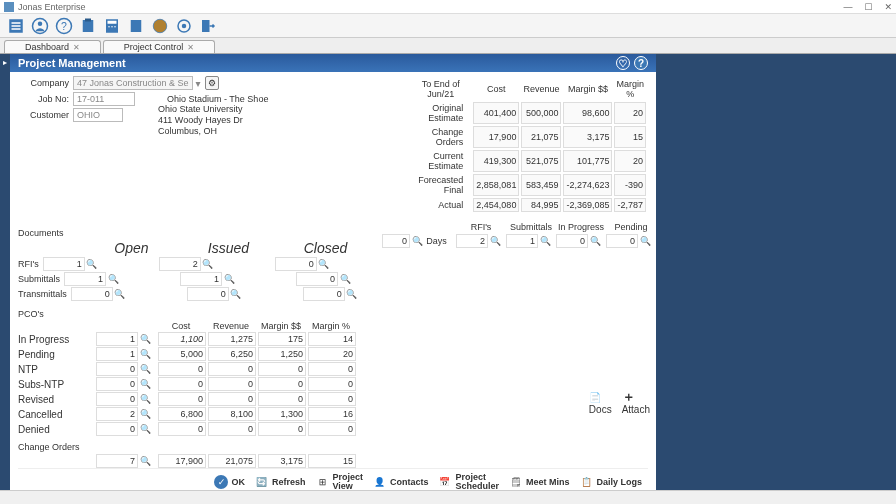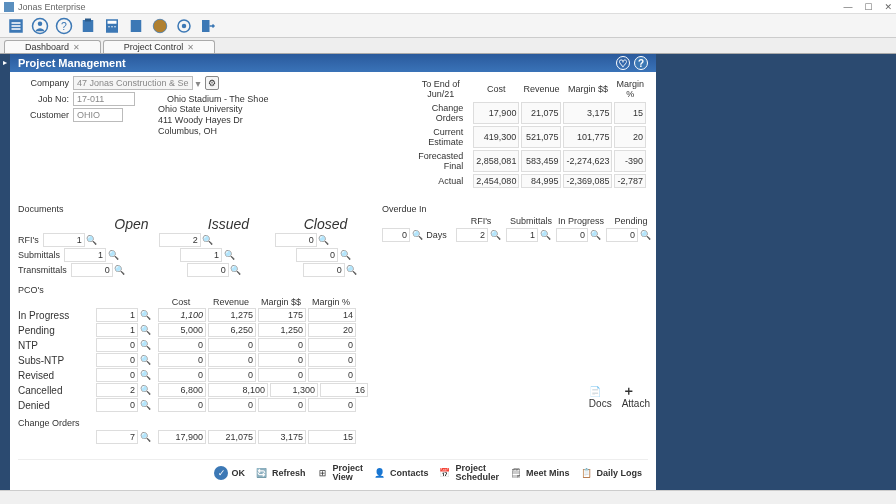--- a/index.html
+++ b/index.html
@@ -185,20 +185,27 @@
                 <tr class="hdr">
               <td class="lbl" style="width:70px;">To End of Jun/21</td>
               <td style="width:55px;">Cost</td>
               <td style="width:55px;">Revenue</td>
               <td style="width:55px;">Margin $$</td>
               <td style="width:45px;">Margin %</td>
             </tr>
             </tbody>
               <tbody id="summary-body">
                 <tr>
+                  <td class="lbl">Original Estimate</td>
+  <td class="numcell">401,400</td>
+  <td class="numcell">500,000</td>
+  <td class="numcell">98,600</td>
+  <td class="numcell" style="width:45px;">20</td>
+                </tr>
+                <tr>
                   <td class="lbl">Change Orders</td>
   <td class="numcell">17,900</td>
   <td class="numcell">21,075</td>
   <td class="numcell">3,175</td>
   <td class="numcell" style="width:45px;">15</td>
                 </tr>
                 <tr>
                   <td class="lbl">Current Estimate</td>
   <td class="numcell">419,300</td>
   <td class="numcell">521,075</td>
@@ -337,21 +344,21 @@
   <div class="cellwrap" style="width:60px;justify-content:flex-end;"><div class="cell-inp" style="width:42px;">0</div><span class="search-ic">🔍</span></div>
                 <div class="cell-inp" style="width:48px;margin-left:2px;">0</div>
                 <div class="cell-inp" style="width:48px;margin-left:2px;">0</div>
                 <div class="cell-inp" style="width:48px;margin-left:2px;">0</div>
                 <div class="cell-inp" style="width:48px;margin-left:2px;">0</div>
               </div>
               <div class="row">
                 <div class="lbl" style="width:78px;">Cancelled</div>
   <div class="cellwrap" style="width:60px;justify-content:flex-end;"><div class="cell-inp" style="width:42px;">2</div><span class="search-ic">🔍</span></div>
                 <div class="cell-inp" style="width:48px;margin-left:2px;">6,800</div>
-                <div class="cell-inp" style="width:60px;margin-left:2px;">8,100</div>
+                <div class="cell-inp" style="width:48px;margin-left:2px;">8,100</div>
                 <div class="cell-inp" style="width:48px;margin-left:2px;">1,300</div>
                 <div class="cell-inp" style="width:48px;margin-left:2px;">16</div>
               </div>
               <div class="row">
                 <div class="lbl" style="width:78px;">Denied</div>
   <div class="cellwrap" style="width:60px;justify-content:flex-end;"><div class="cell-inp" style="width:42px;">0</div><span class="search-ic">🔍</span></div>
                 <div class="cell-inp" style="width:48px;margin-left:2px;">0</div>
                 <div class="cell-inp" style="width:48px;margin-left:2px;">0</div>
                 <div class="cell-inp" style="width:48px;margin-left:2px;">0</div>
                 <div class="cell-inp" style="width:48px;margin-left:2px;">0</div>
@@ -366,21 +373,20 @@
                 <div class="cell-inp" style="width:48px;margin-left:2px;">17,900</div>
                 <div class="cell-inp" style="width:48px;margin-left:2px;">21,075</div>
                 <div class="cell-inp" style="width:48px;margin-left:2px;">3,175</div>
                 <div class="cell-inp" style="width:48px;margin-left:2px;">15</div>
               </div>
             </div>
         </div>
 
         <div class="bottom-right">
           <div class="overdue">
-            <div class="section-title">Overdue In</div>
             <div id="overdue-grid">
                 <div style="display:flex;align-items:flex-end;">
                   <div style="width:74px;"></div>
                   <div style="width:50px;text-align:center;font-size:9px;">RFI's</div>
                   <div style="width:50px;text-align:center;font-size:9px;">Submittals</div>
                   <div style="width:50px;text-align:center;font-size:9px;">In Progress</div>
                   <div style="width:50px;text-align:center;font-size:9px;">Pending</div>
                 </div>
                 <div style="display:flex;align-items:center;margin-top:2px;">
                   <div class="cellwrap" style="width:74px;"><div class="cell-inp" style="width:28px;">0</div><span class="search-ic">🔍</span><span style="margin-left:3px;">Days</span></div>

